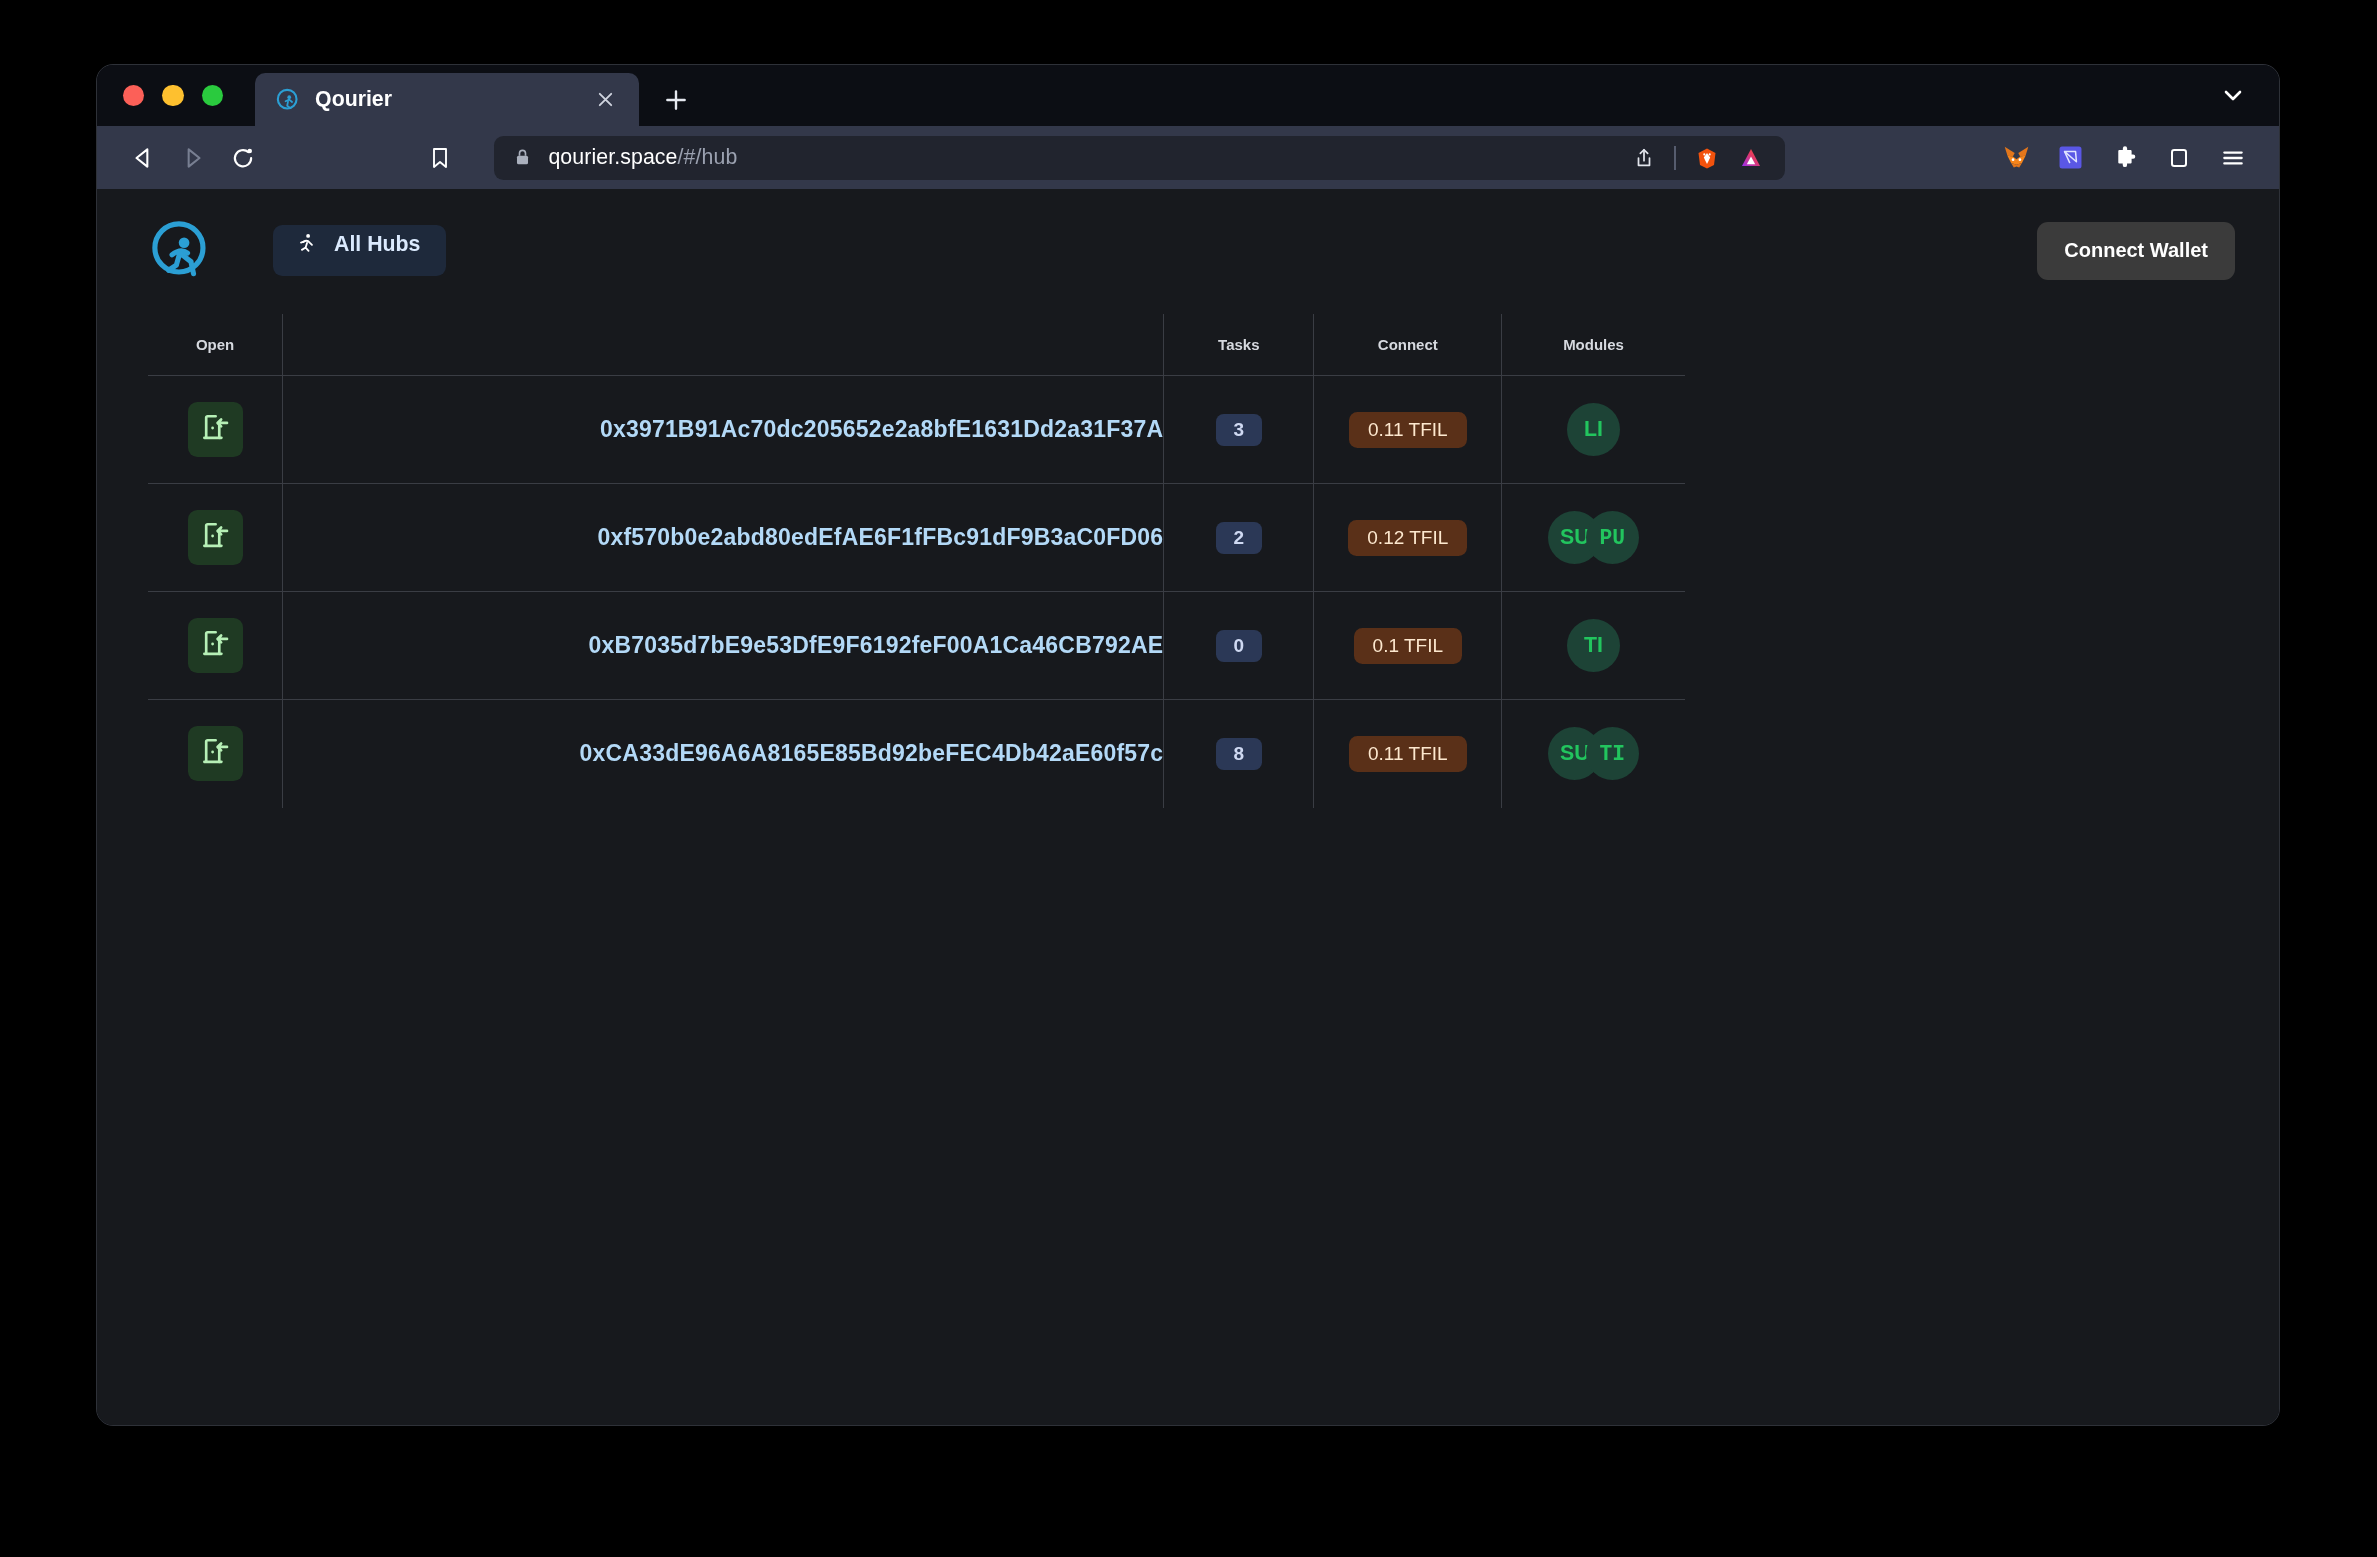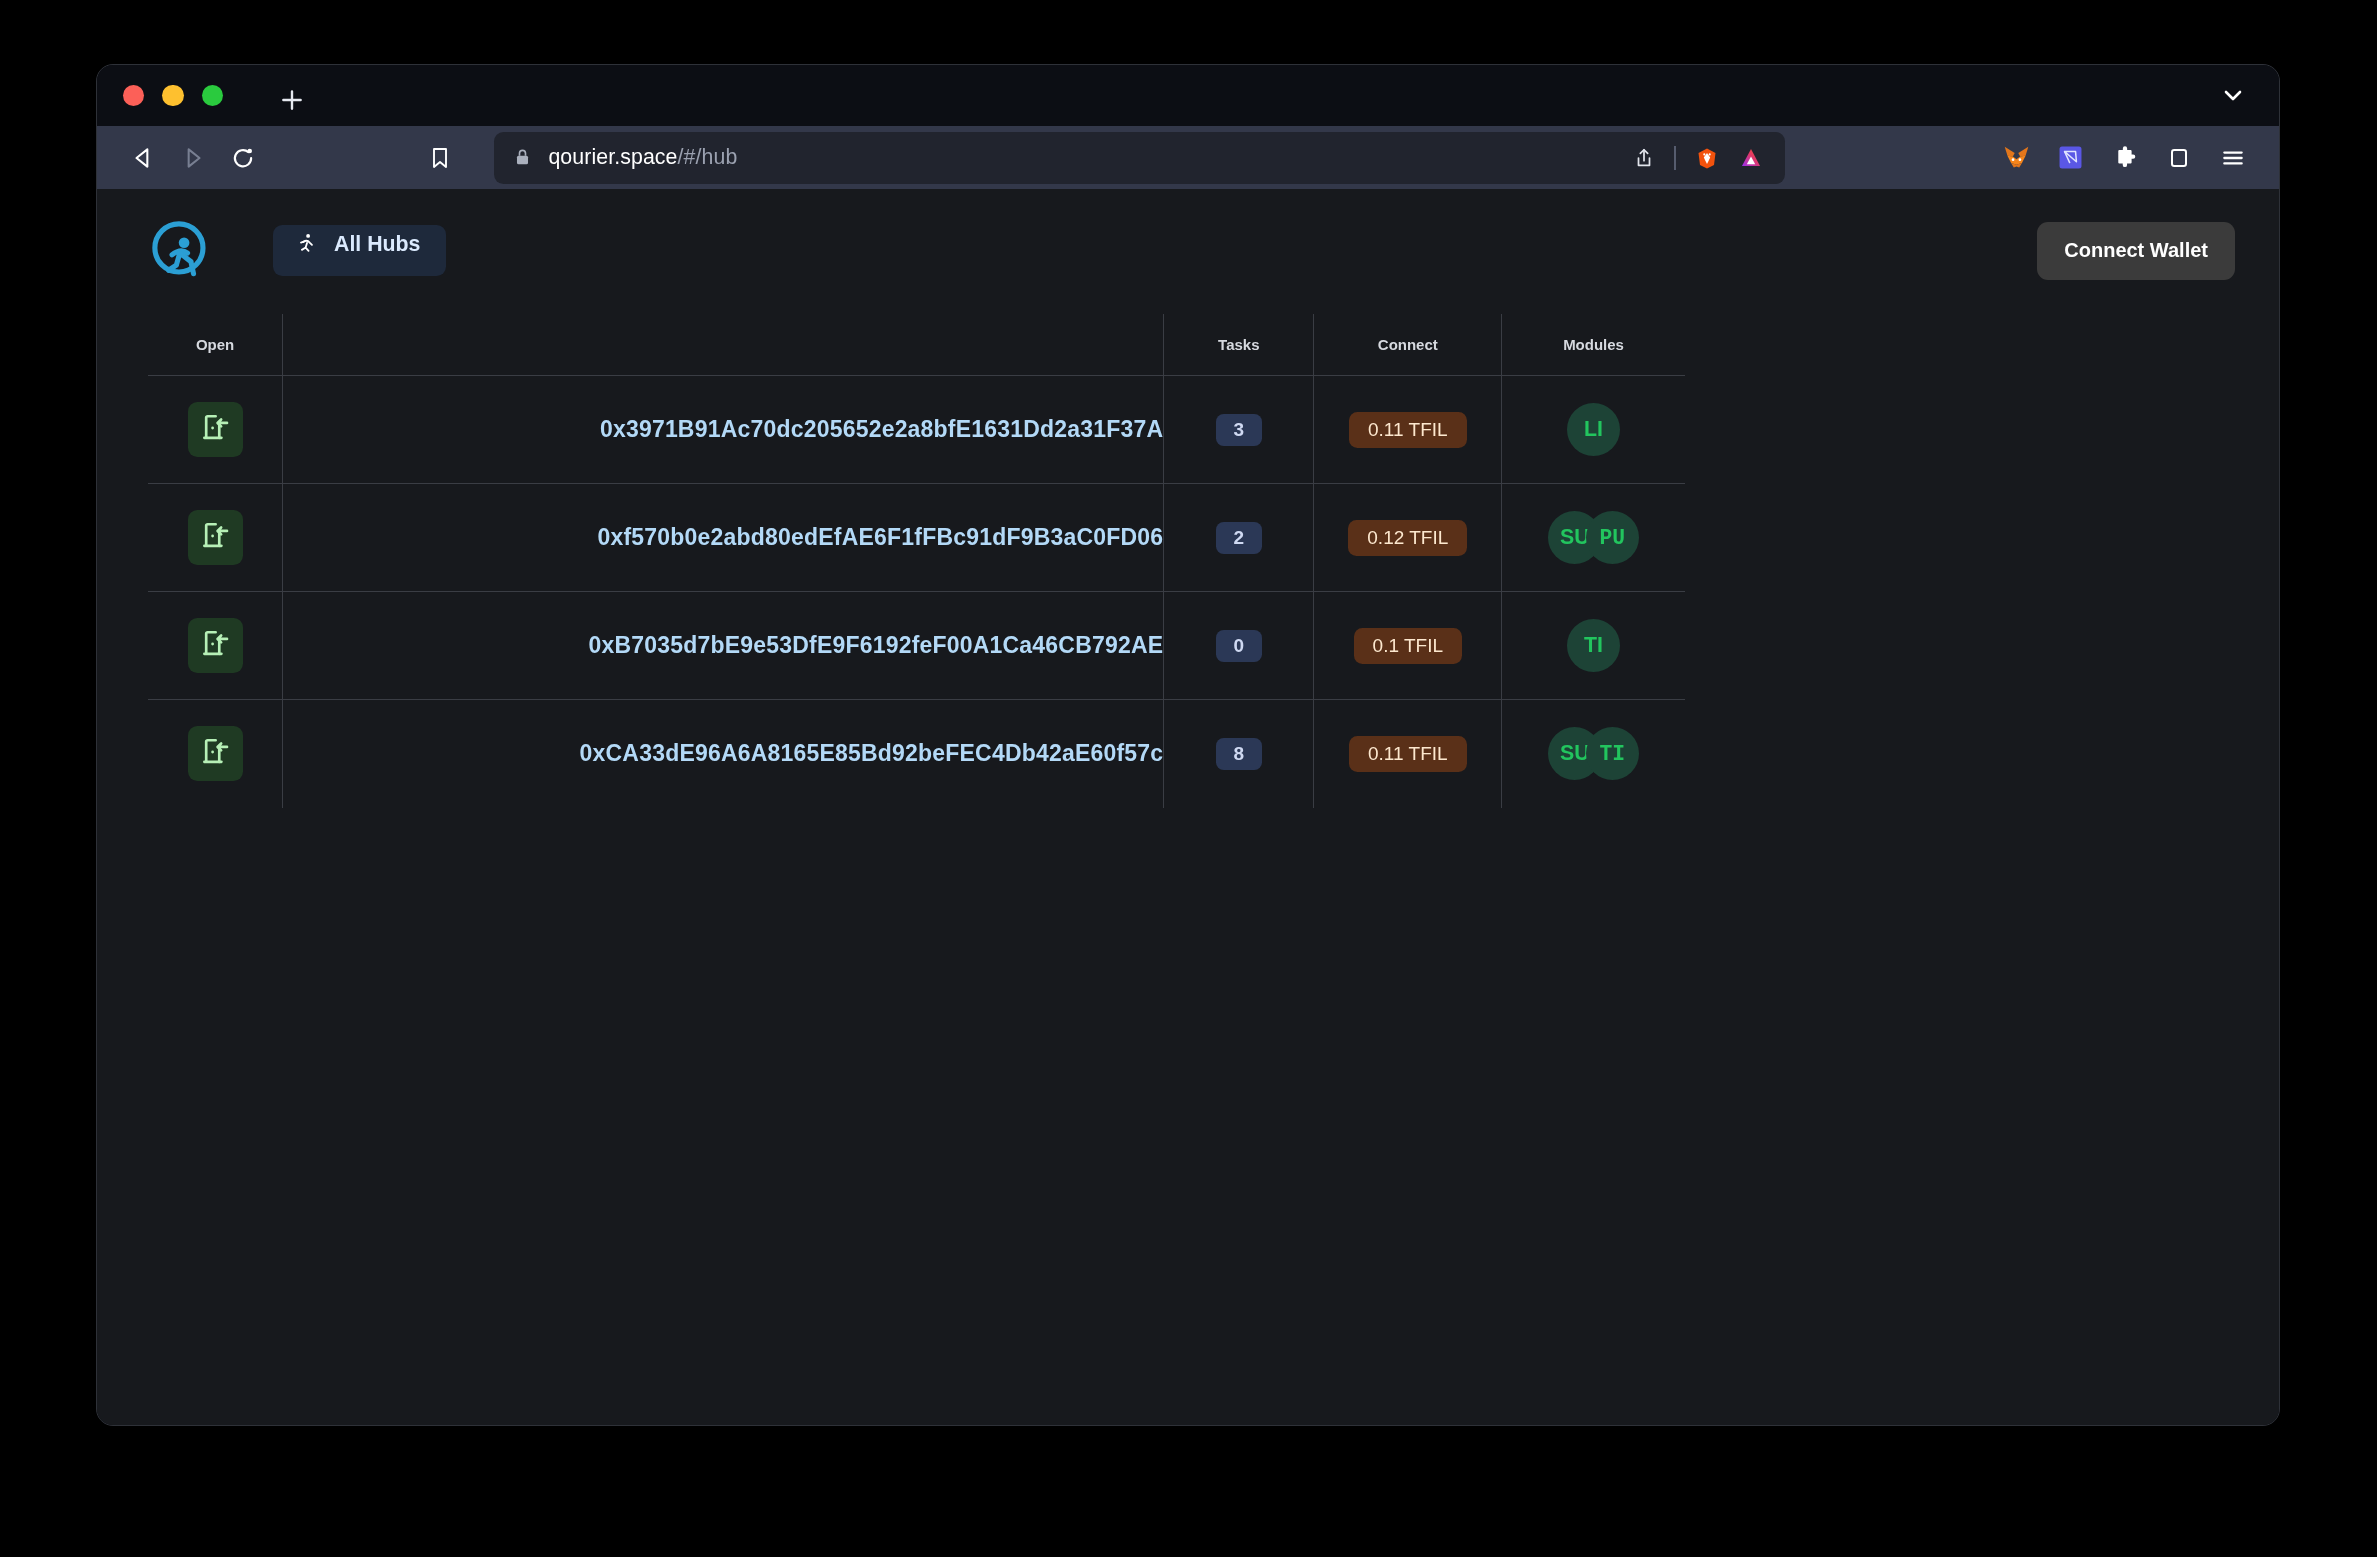--- a/index.html
+++ b/index.html
@@ -101,21 +101,21 @@
     width: 50px; height: 44px;
     display: flex; align-items: center; justify-content: center;
   }
   .bookmark-btn {
     width: 50px; height: 44px;
     display: flex; align-items: center; justify-content: center;
     margin-left: 147px;
   }
   .urlbar {
     flex: 1 1 auto;
-    height: 52px;
+    height: 44px;
     margin: 0 0 0 29px;
     background: #21242e;
     border-radius: 9.4px;
     display: flex;
     align-items: center;
     padding: 0 12px 0 19px;
     max-width: 1291px;
   }
   .lock-icon { width: 20.5px; height: 22px; flex: 0 0 20.5px; margin-right: 15.4px; }
   .url-text {
@@ -293,20 +293,36 @@
 
 <div class="browser-window">
 
   <div class="tab-strip">
     <div class="traffic-lights">
       <div class="light red"></div>
       <div class="light yellow"></div>
       <div class="light green"></div>
     </div>
 
+    <div class="tab">
+      <span class="tab-favicon">
+        <svg viewBox="0 0 32 32" width="26" height="26">
+          <circle cx="15" cy="15" r="11.5" fill="none" stroke="#2b9fd4" stroke-width="2.6"></circle>
+          <circle cx="17.5" cy="12.5" r="2.3" fill="#2b9fd4"></circle>
+          <path d="M13 17.5 L17.5 15.5 L21 18.5" fill="none" stroke="#2b9fd4" stroke-width="2.2" stroke-linecap="round" stroke-linejoin="round"></path>
+          <path d="M16 18 L15 23 M15 23 L19 26" fill="none" stroke="#2b9fd4" stroke-width="2.2" stroke-linecap="round"></path>
+        </svg>
+      </span>
+      <span class="tab-title">Qourier</span>
+      <span class="tab-close">
+        <svg viewBox="0 0 20 20" width="19" height="19">
+          <path d="M4 4 L16 16 M16 4 L4 16" stroke="#cfd3de" stroke-width="2" stroke-linecap="round"></path>
+        </svg>
+      </span>
+    </div>
 
     <div class="new-tab">
       <svg viewBox="0 0 24 24" width="26" height="26">
         <path d="M12 4 V20 M4 12 H20" stroke="#e6e9f0" stroke-width="2.2" stroke-linecap="round"></path>
       </svg>
     </div>
 
     <div class="tabstrip-chevron">
       <svg viewBox="0 0 24 24" width="24" height="24">
         <path d="M5 9 L12 16 L19 9" fill="none" stroke="#ffffff" stroke-width="2.6" stroke-linecap="round" stroke-linejoin="round"></path>

